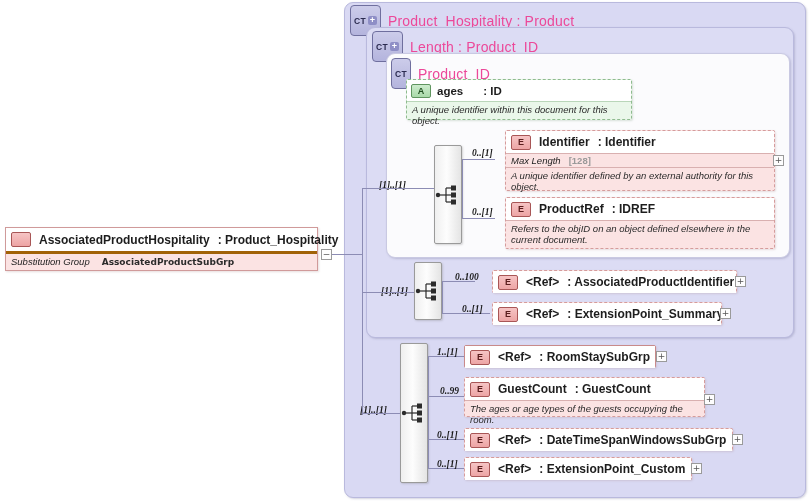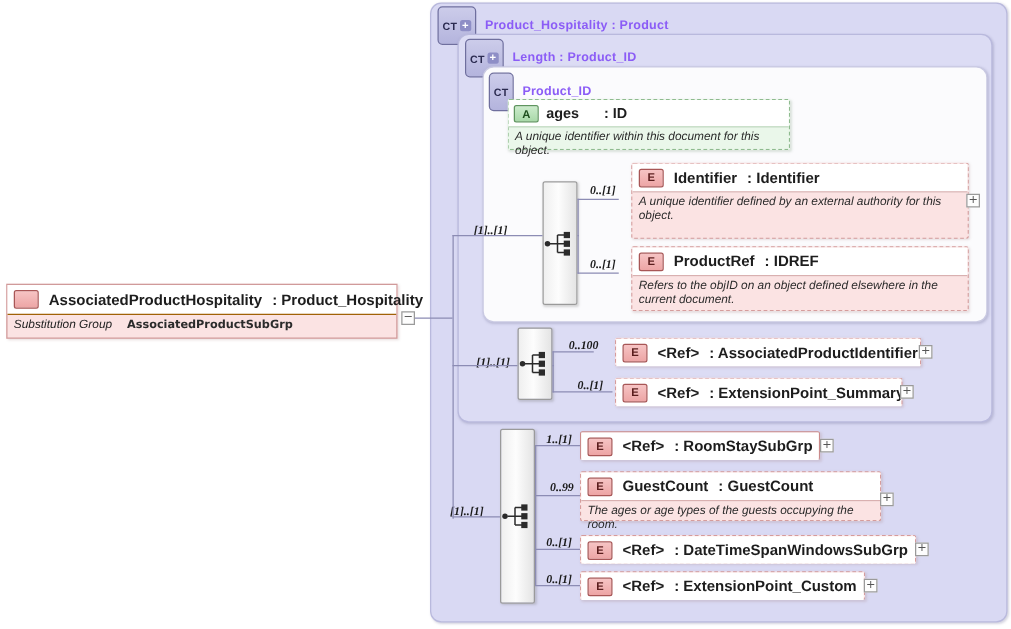--- a/index.html
+++ b/index.html
@@ -34,23 +34,23 @@
   .ct-box.lvl3 { background: #fbfbfd; border-color: #c9c9e2; }
 
   .ct-header {
     position: absolute;
     display: flex;
     align-items: center;
     gap: 7px;
     white-space: nowrap;
   }
   .ct-title {
-    font-size: 10px;
-    font-weight: bold;
-    color: #8b5cf6;
+    font-size: 14px;
+    font-weight: normal;
+    color: #ec4899;
     letter-spacing: 0.2px;
   }
   .badge {
     display: inline-flex;
     align-items: center;
     justify-content: center;
     box-sizing: border-box;
     height: 31px;
     border-radius: 4px;
     border: 1px solid #6f6f9e;
@@ -283,20 +283,24 @@
   <div class="ln h" style="left:462px; top:218px; width:33px;"></div>
   <div class="ln v" style="left:462px; top:188px; height:31px;"></div>
 
   <span class="card" style="left:472px; top:148px;">0..[1]</span>
   <div class="el-node withbody" style="left:505px; top:130px; width:270px; height:61px;">
     <div class="el-head">
       <span class="icon-e">E</span>
       <span class="el-name">Identifier</span>
       <span class="el-type">: Identifier</span>
     </div>
+    <div class="el-facet">
+      <span class="facet-key">Max Length</span>
+      <span class="facet-val">[128]</span>
+    </div>
     <div class="el-desc">A unique identifier defined by an external authority for this object.</div>
   </div>
   <div class="toggle" style="left:773px; top:155px;">
       <span>+</span>
     </div>
 
   <span class="card" style="left:472px; top:207px;">0..[1]</span>
   <div class="el-node withbody" style="left:505px; top:197px; width:270px; height:52px;">
     <div class="el-head">
       <span class="icon-e">E</span>
@@ -419,21 +423,21 @@
       <span class="icon-e">E</span>
       <span class="el-name">&lt;Ref&gt;</span>
       <span class="el-type">: ExtensionPoint_Custom</span>
     </div>
   </div>
   <div class="toggle" style="left:691px; top:463px;">
       <span>+</span>
     </div>
 
   <div class="root-el" style="left:5px; top:227px; width:313px; height:44px;">
-    <div class="el-head" style="border-bottom:1px solid #a16207;">
+    <div class="el-head" style="border-bottom:3px solid #a16207;">
       <span class="icon-e"></span>
       <span class="el-name">AssociatedProductHospitality</span>
       <span class="el-type">: Product_Hospitality</span>
     </div>
     <div class="el-subgrp">
       <span class="subgrp-key">Substitution Group</span>
       <span class="subgrp-val">AssociatedProductSubGrp</span>
     </div>
   </div>
   <div class="toggle" style="left:321px; top:249px;">

